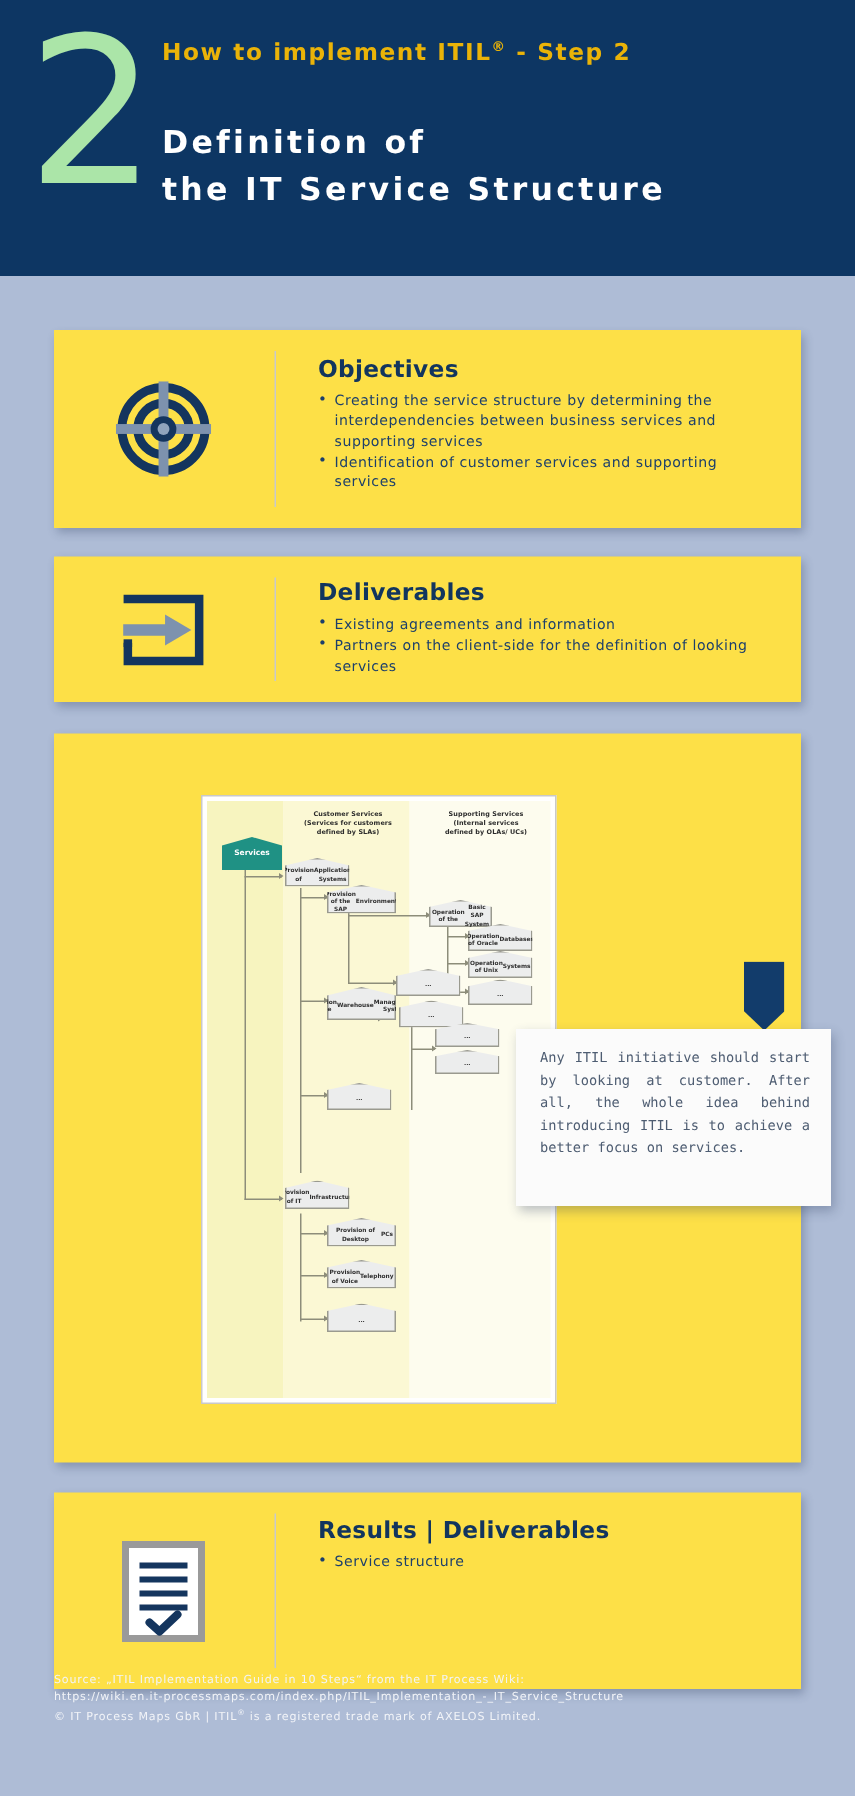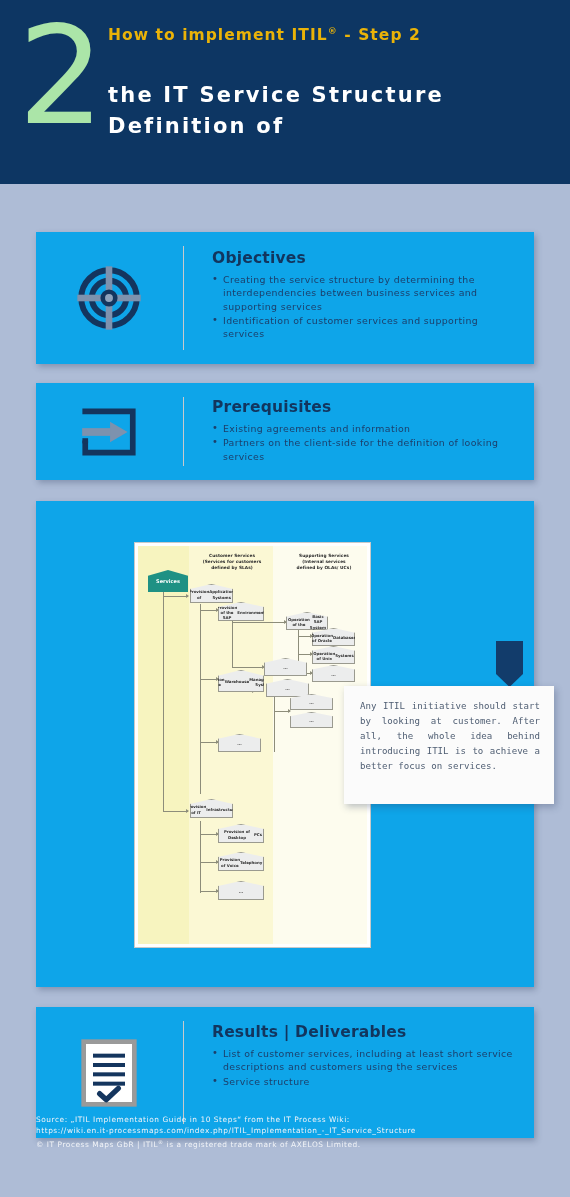--- a/index.html
+++ b/index.html
@@ -54,23 +54,22 @@
     line-height: 31px;
     font-weight: bold;
     color: #ffffff;
     letter-spacing: 2.2px;
     white-space: nowrap;
   }
 
   
   .card {
     position: absolute;
-    background: #0ea5e9;
+    background: #fde047;
     box-shadow: 2px 3px 6px rgba(40,55,90,0.30);
-    margin-top: 12px;
   }
   .card-inner { position: relative; width: 100%; height: 100%; }
 
   .icon-cell {
     position: absolute;
     left: 0; top: 0;
     width: 145px; height: 100%;
     display: flex;
     align-items: center;
     justify-content: center;
@@ -228,22 +227,22 @@
 </style>
 </head>
 <body>
 
 <div id="page">
 
   <div id="header">
     <div id="step-number">2</div>
     <div id="kicker"><span>How to implement ITIL</span><sup>®</sup><span> - Step 2</span></div>
     <div id="maintitle">
+      <div>Definition of</div>
       <div>the IT Service Structure</div>
-      <div>Definition of</div>
     </div>
   </div>
 
   <div class="card" id="card-objectives">
     <div class="card-inner">
       <div class="icon-cell">
         <svg class="icon-svg" width="66" height="66" viewBox="0 0 100 100">
           <g fill="none" stroke="#14355e" stroke-width="9">
             <path d="M50 8 A42 42 0 0 1 92 50"></path>
             <path d="M92 50 A42 42 0 0 1 50 92"></path>
@@ -278,21 +277,21 @@
       <div class="icon-cell">
         <svg class="icon-svg" width="62" height="52" viewBox="0 0 120 100">
           <path d="M14 10 H106 V90 H14 V72" fill="none" stroke="#14355e" stroke-width="11" stroke-linecap="square"></path>
           <path d="M14 72 V62" fill="none" stroke="#14355e" stroke-width="11"></path>
           <path d="M8 50 H66" stroke="#7d92ae" stroke-width="15"></path>
           <path d="M62 30 L96 50 L62 70 Z" fill="#7d92ae"></path>
         </svg>
       </div>
       <div class="vrule"></div>
       <div class="content-cell">
-        <div class="sec-title">Prerequisites</div>
+        <div class="sec-title">Deliverables</div>
         <ul class="bullets">
           <li>Existing  agreements  and information</li>
           <li>Partners  on the  client-side  for the  definition  of looking  services</li>
         </ul>
       </div>
     </div>
   </div>
 
   <div class="card" id="card-diagram">
     <div class="card-inner">
@@ -441,21 +440,20 @@
           <rect x="18" y="36" width="48" height="6" fill="#14355e"></rect>
           <rect x="18" y="50" width="48" height="6" fill="#14355e"></rect>
           <rect x="18" y="64" width="48" height="6" fill="#14355e"></rect>
           <path d="M28 82 L38 91 L56 74" fill="none" stroke="#14355e" stroke-width="8" stroke-linecap="round" stroke-linejoin="round"></path>
         </svg>
       </div>
       <div class="vrule"></div>
       <div class="content-cell">
         <div class="sec-title">Results | Deliverables</div>
         <ul class="bullets">
-          <li>List of customer  services,  including  at least short service  descriptions  and customers  using  the services</li>
           <li>Service  structure</li>
         </ul>
       </div>
     </div>
   </div>
 
   <div id="footer">
     <div>Source: „ITIL Implementation Guide in 10 Steps“ from the IT Process Wiki:</div>
     <div>https://wiki.en.it-processmaps.com/index.php/ITIL_Implementation_-_IT_Service_Structure</div>
     <div><span>© IT Process Maps GbR | ITIL</span><sup>®</sup><span> is a registered trade mark of AXELOS Limited.</span></div>

